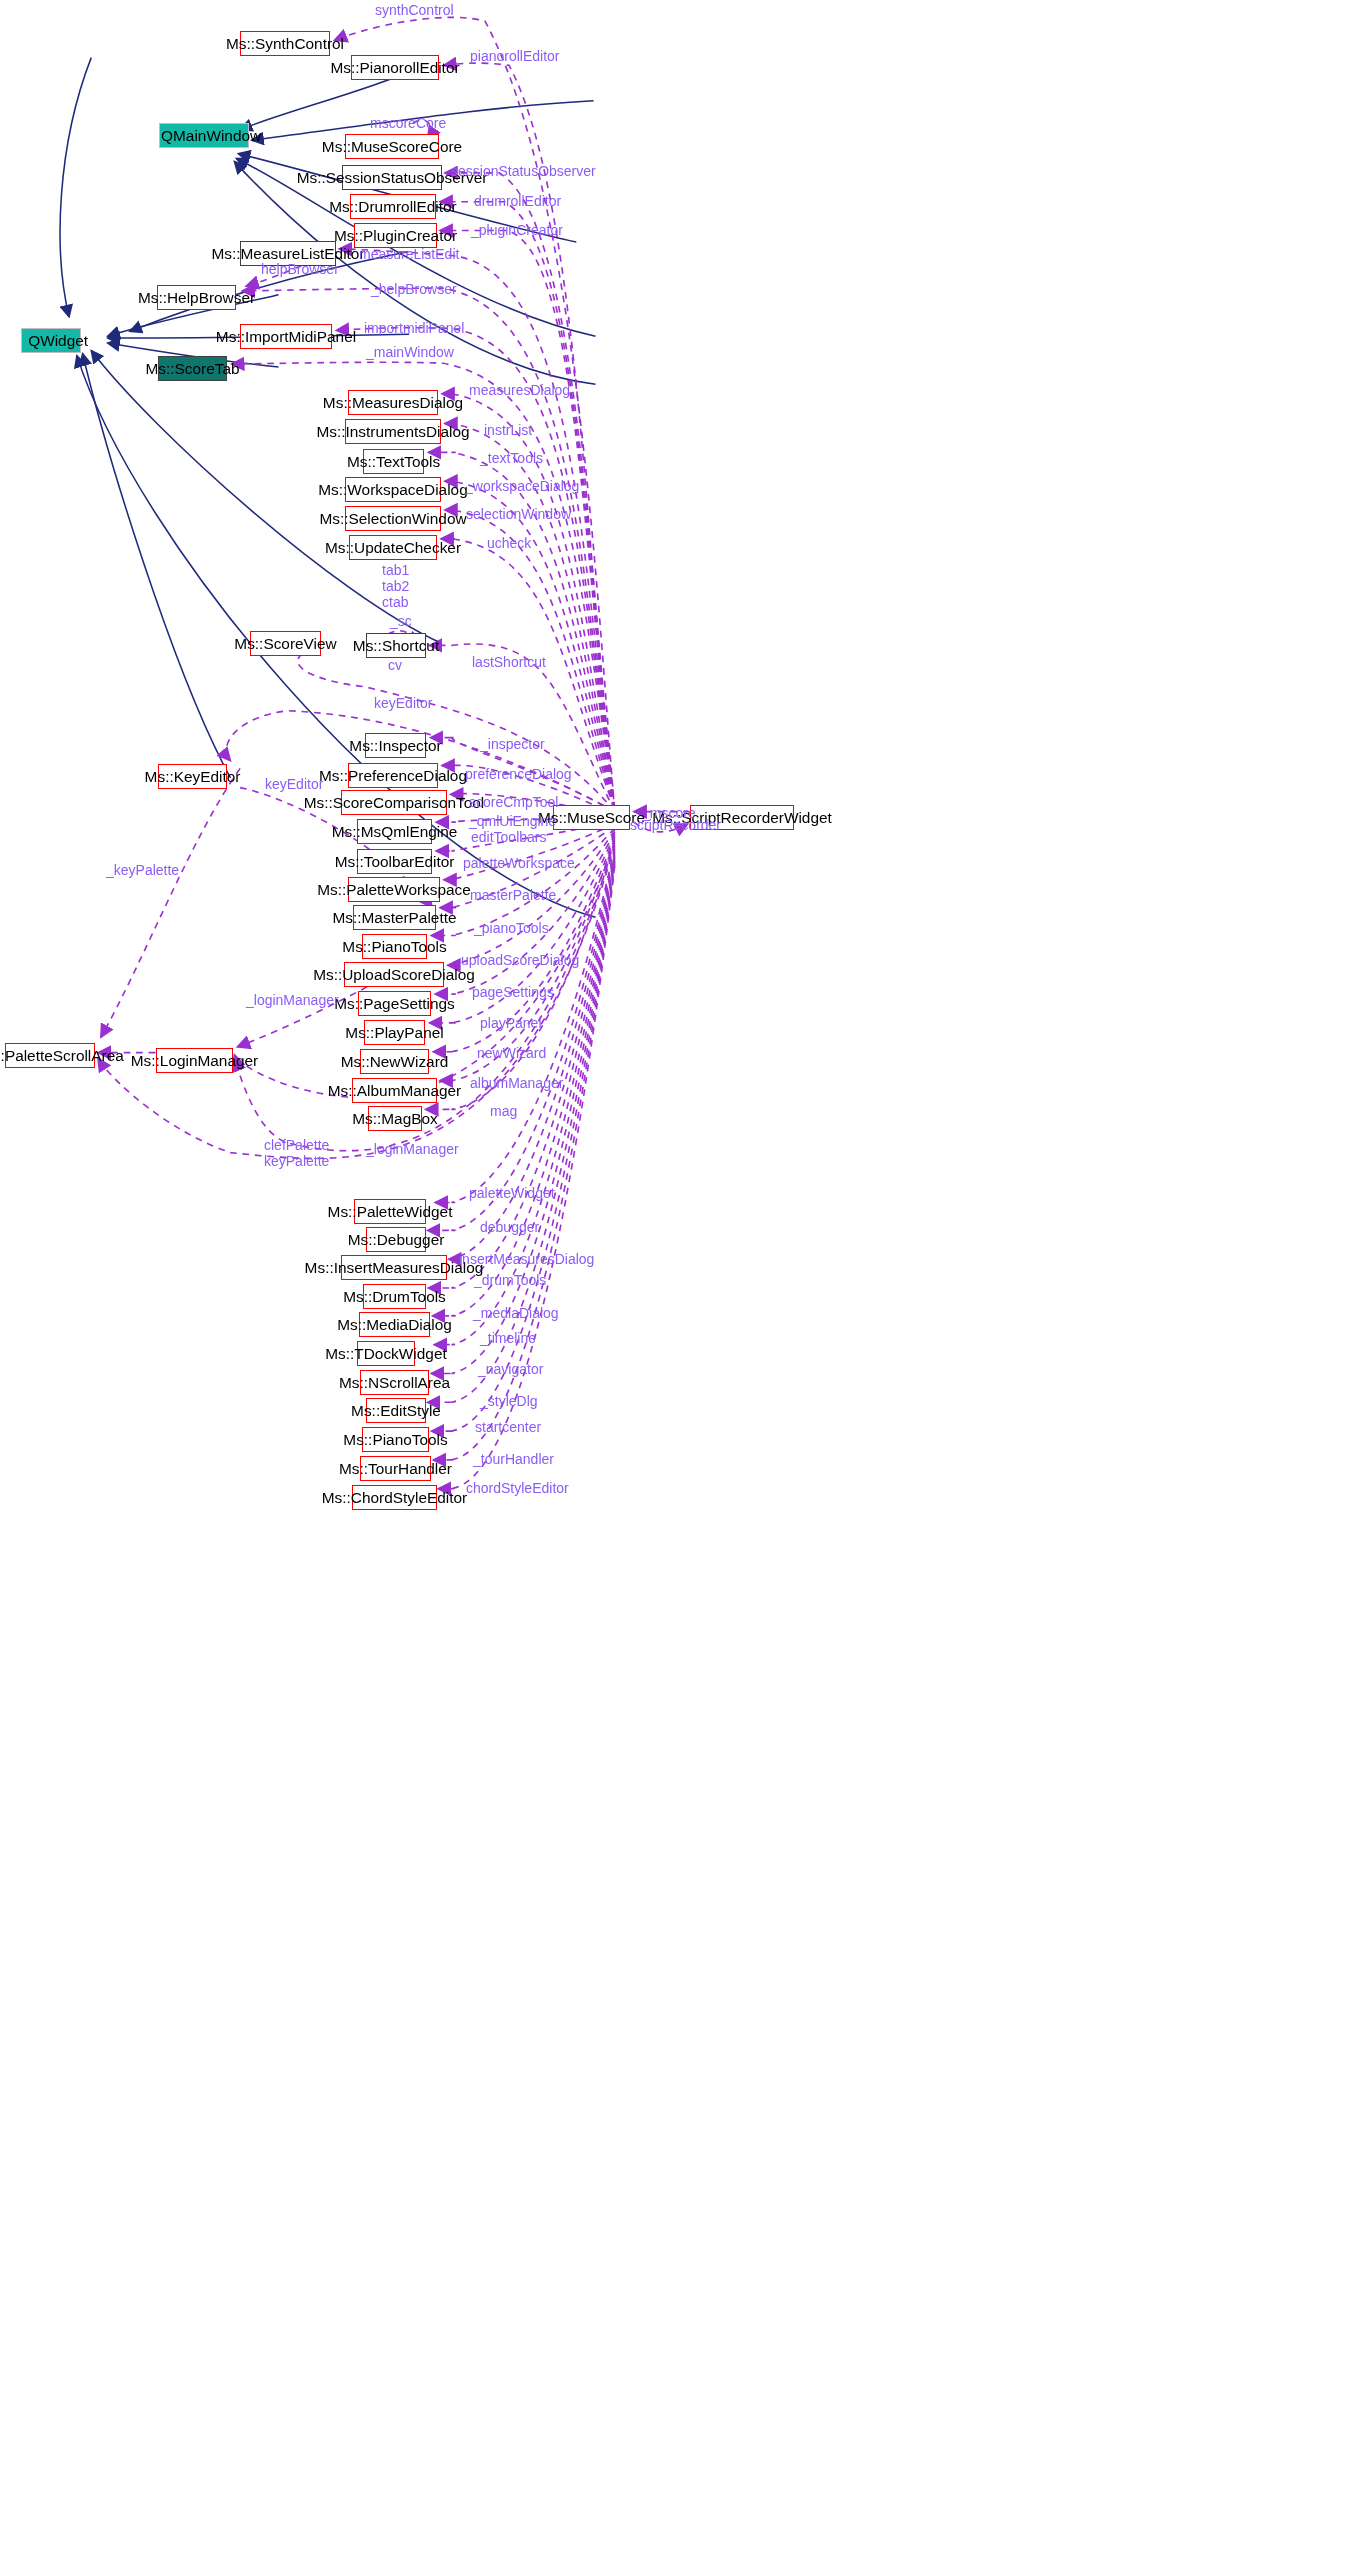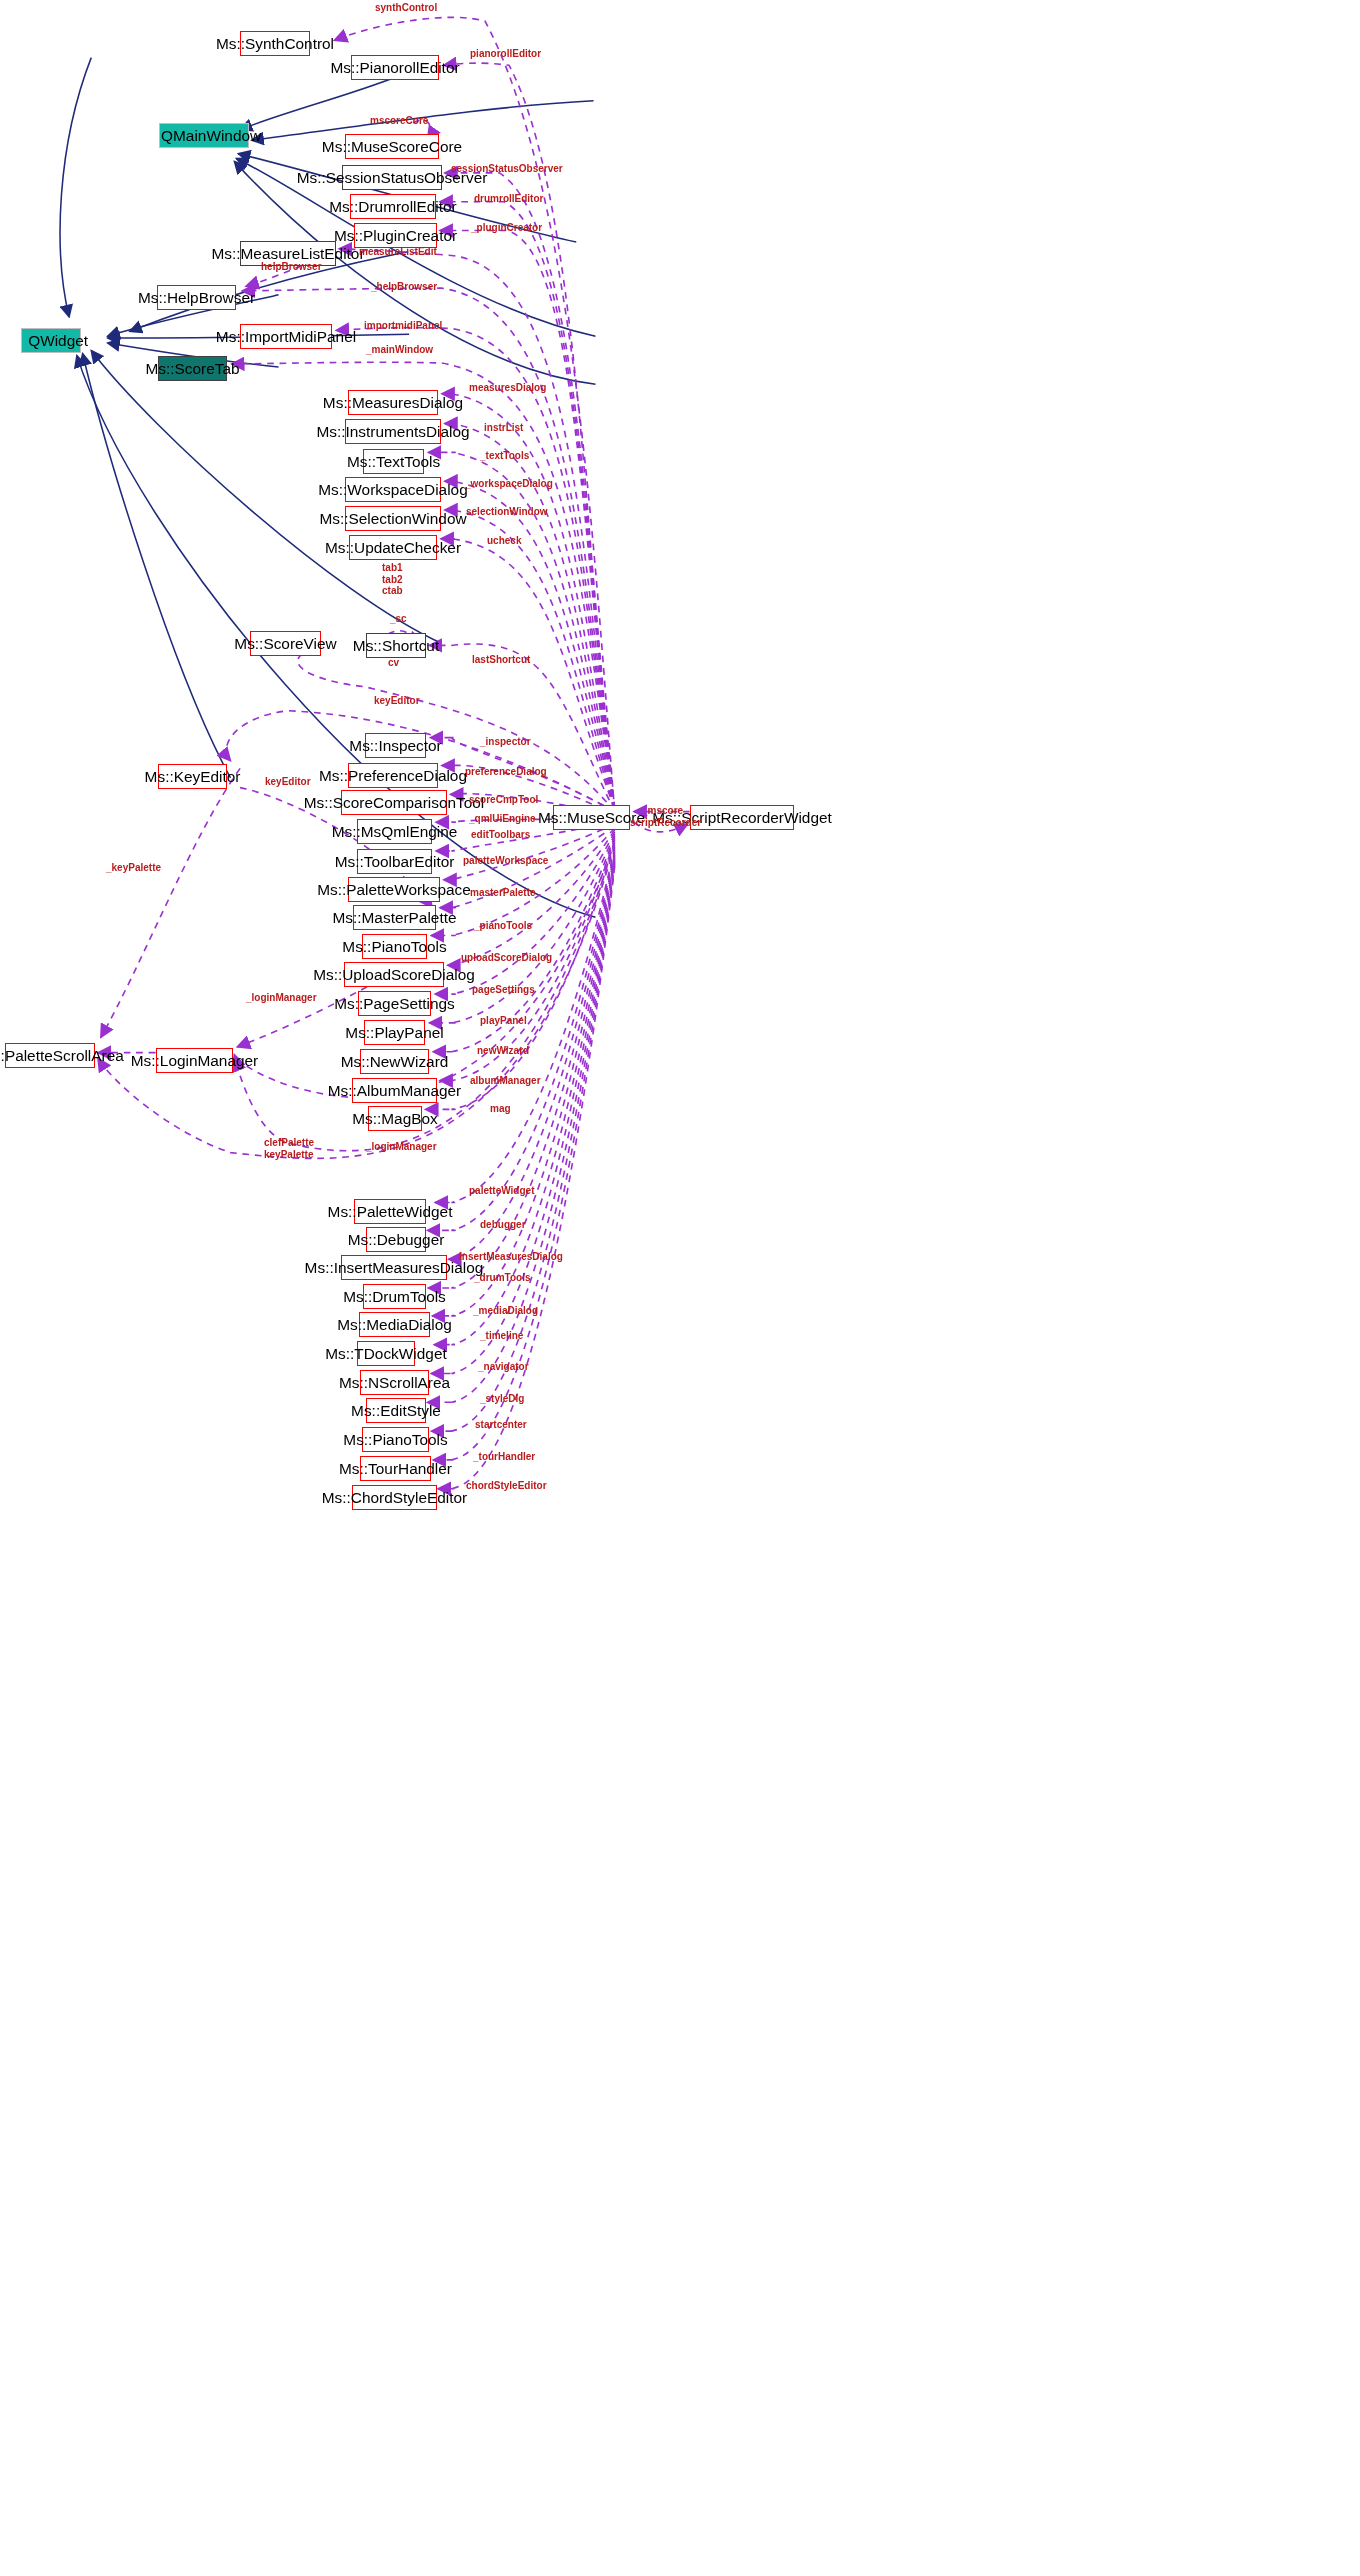--- a/index.html
+++ b/index.html
@@ -6,21 +6,21 @@
   html,body{margin:0;padding:0;background:#ffffff;}
   body{font-family:"Liberation Sans", sans-serif;}
   #canvas{position:relative;width:1360px;height:2576px;background:#fff;overflow:hidden;}
   svg#edges{position:absolute;left:0;top:0;width:1360px;height:2576px;pointer-events:none;}
   .node{position:absolute;box-sizing:border-box;display:flex;align-items:center;justify-content:center;
         background:#ffffff;font-size:15.4px;color:#000;white-space:nowrap;line-height:1;padding:0 5.8px;height:25px;}
   .node.red{border:1.9px solid #ff0000;}
   .node.gray{border:1.9px solid #404040;background:#ffffff;}
   .node.light{border:1px solid #c0c0c0;background:#14b8a6;padding-left:20px;}
   .node.focus{border:1.9px solid #404040;background:#0f766e;}
-  .elabel{position:absolute;font-size:10px;color:#b91c1c;white-space:pre;line-height:1.15;font-weight:bold;}
+  .elabel{position:absolute;font-size:14px;color:#8b5cf6;white-space:pre;line-height:1.15;}
 </style>
 </head>
 <body>
 
 <div id="canvas">
 
   <svg id="edges" viewBox="0 0 1416 2682" preserveAspectRatio="none">
     <defs>
       <marker id="ah-blue" markerWidth="9" markerHeight="9" refX="8" refY="4.5" orient="auto">
         <path d="M0,0 L9,4.5 L0,9 z" fill="#1f2a7a"></path>
@@ -99,21 +99,21 @@
       <path d="M640,900 C570,1468 500,1514 470,1520 C480,1520 470,1520 451,1520"></path>
       <path d="M640,902 C570,1498 500,1544 470,1550 C480,1550 470,1550 456,1550"></path>
       <path d="M718,845 C700,845 680,845 660,845"></path>
       <path d="M660,856 C680,872 700,866 716,858"></path>
     </g>
   </svg>
 
   <div id="nodes-layer">
       <div class="node light" style="left: 21px; top: 328px; width: 60px;">QWidget</div>
       <div class="node light" style="left: 159px; top: 123px; width: 90px;">QMainWindow</div>
-      <div class="node red" style="left: 240px; top: 31px; width: 70px; text-align: center;">Ms::SynthControl</div>
+      <div class="node red" style="left: 240px; top: 31px; width: 90px; text-align: center;">Ms::SynthControl</div>
       <div class="node red" style="left: 351px; top: 55px; width: 88px;">Ms::PianorollEditor</div>
       <div class="node red" style="left: 345px; top: 134px; width: 94px;">Ms::MuseScoreCore</div>
       <div class="node gray" style="left: 342px; top: 165px; width: 100px;">Ms::SessionStatusObserver</div>
       <div class="node red" style="left: 350px; top: 194px; width: 86px;">Ms::DrumrollEditor</div>
       <div class="node red" style="left: 354px; top: 223px; width: 83px;">Ms::PluginCreator</div>
       <div class="node gray" style="left: 240px; top: 241px; width: 96px;">Ms::MeasureListEditor</div>
       <div class="node red" style="left: 157px; top: 285px; width: 79px;">Ms::HelpBrowser</div>
       <div class="node red" style="left: 240px; top: 324px; width: 92px;">Ms::ImportMidiPanel</div>
       <div class="node focus" style="left: 158px; top: 356px; width: 69px;">Ms::ScoreTab</div>
       <div class="node red" style="left: 348px; top: 390px; width: 90px;">Ms::MeasuresDialog</div>

